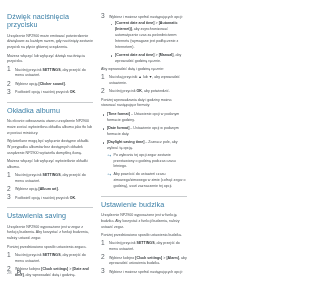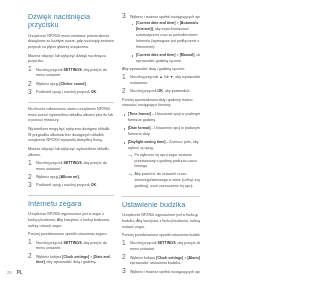--- a/index.html
+++ b/index.html
@@ -7,21 +7,20 @@
     margin: 0; padding: 0;
     width: 200px; height: 283px;
     background: #ffffff;
     font-family: "Liberation Sans", sans-serif;
   }
   .page {
     position: relative;
     width: 200px; height: 283px;
     background: #ffffff;
     overflow: hidden;
-    padding-left: 21px;
   }
   .cols {
     display: flex;
     gap: 8px;
     padding: 13px 7px 0 7px;
     height: 252px;
   }
   .col {
     width: 86px;
     flex: 0 0 86px;
@@ -153,40 +152,41 @@
           </li>
           <li>
             <span>Podświetl opcję i naciśnij przycisk </span><b>OK</b><span>.</span>
           </li>
         </ol>
       </div>
 
       <div class="rule"></div>
 
       <div class="section">
+        <h2 class="heading">Okładka albumu</h2>
         <p class="body">Na ekranie odtwarzania utworu urządzenie NP2900 może zostać wyświetlona okładka albumu jako tło lub w postaci miniatury.</p>
         <p class="body">Wyświetlane mogą być wyłącznie dostępne okładki. W przypadku albumów bez dostępnych okładek urządzenie NP2900 wyświetla domyślną ikonę.</p>
         <p class="body">Możesz włączyć lub wyłączyć wyświetlanie okładki albumu.</p>
         <ol class="steps">
           <li>
             <span>Naciśnij przycisk </span><b>SETTINGS</b><span>, aby przejść do menu ustawień.</span>
           </li>
           <li>
             <span>Wybierz opcję </span><b>[Album art]</b><span>.</span>
           </li>
           <li>
             <span>Podświetl opcję i naciśnij przycisk </span><b>OK</b><span>.</span>
           </li>
         </ol>
       </div>
 
       <div class="rule"></div>
 
       <div class="section">
-        <h2 class="heading">Internetu zegara</h2>
+        <h2 class="heading">Ustawienia saving</h2>
         <p class="body">Urządzenie NP2900 wyposażone jest w zegar z funkcją budzenia. Aby korzystać z funkcji budzenia, należy ustawić zegar.</p>
         <p class="body">Poniżej przedstawiono sposób ustawienia zegara.</p>
         <ol class="steps">
           <li>
             <span>Naciśnij przycisk </span><b>SETTINGS</b><span>, aby przejść do menu ustawień.</span>
           </li>
           <li>
             <span>Wybierz kolejno </span><b>[Clock settings]</b><span> &gt; </span><b>[Date and time]</b><span>, aby wprowadzić datę i godzinę.</span>
           </li>
         </ol>

